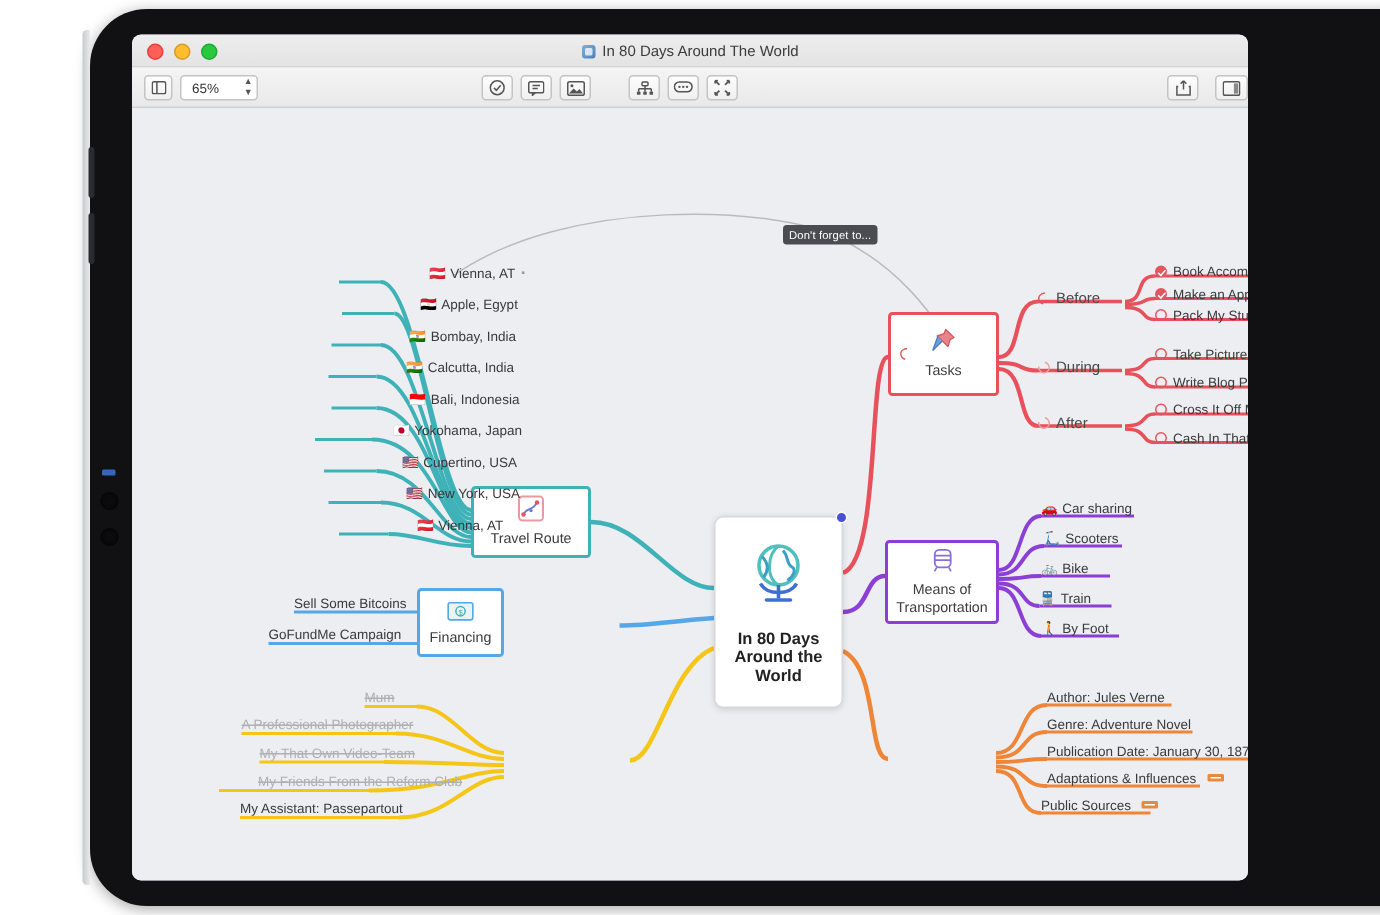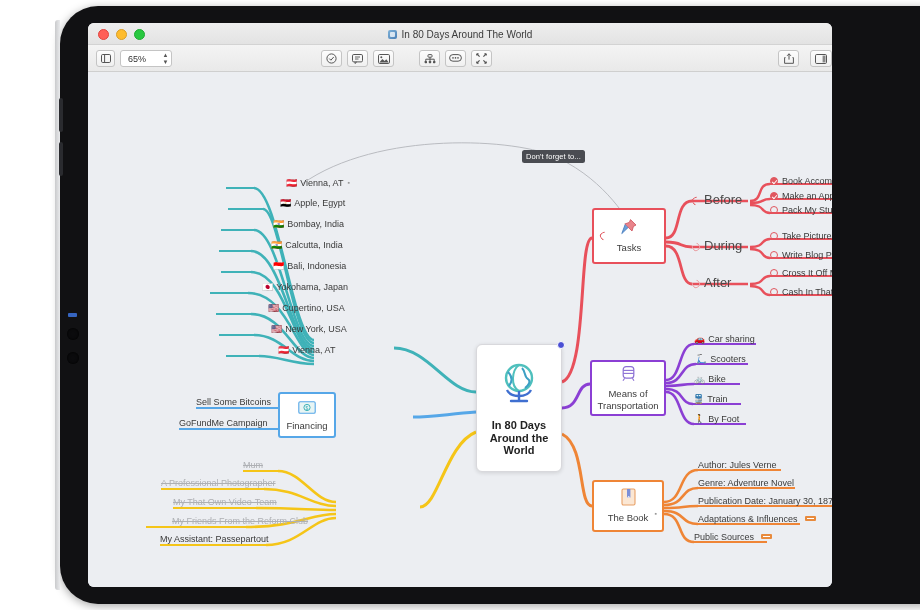--- a/index.html
+++ b/index.html
@@ -106,21 +106,21 @@
   .sel-dot{
     position:absolute; right:-4px; top:-4px; width:8px; height:8px;
     border-radius:50%; background:#4a4fd4; border:1.5px solid #fff;
   }
   
   .leaf{
     position:absolute; font-size:9px; color:#3a3a3a;
     white-space:nowrap; line-height:11px;
   }
   .leaf.struck{color:#aeb0b4; text-decoration:line-through;}
-  .leaf.sub{font-size:13px;color:#4a4a4a;}
+  .leaf.sub{font-size:10px;color:#4a4a4a;}
   .chk{
     display:inline-block;width:8px;height:8px;border-radius:50%;
     border:1.2px solid #e0575f; margin-right:4px; vertical-align:-1px;
     position:relative;
   }
   .chk.done{background:#e0575f;border-color:#e0575f;}
   .chk.done::after{
     content:"";position:absolute;left:2px;top:1.2px;width:2.2px;height:4px;
     border:solid #fff;border-width:0 1.2px 1.2px 0;transform:rotate(42deg);
   }
@@ -395,20 +395,32 @@
             <path d="M12 30 C16 38 32 38 36 30" fill="none" stroke="#3f6fd0" stroke-width="2.4"></path>
           </svg>
         </span>
         <span>In 80 Days</span>
         <span>Around the</span>
         <span>World</span>
       </div>
 
       <div id="callout">Don't forget to...</div>
 
+      <div class="node" style="left:226px;top:252px;width:80px;height:48px;border-color:#3fb2b8;">
+        <span class="emoji">
+          <svg width="18" height="18" viewBox="0 0 18 18">
+            <rect x="1" y="1" width="16" height="16" rx="2.4" fill="none" stroke="#e79aa0" stroke-width="1.3"></rect>
+            <path d="M4 13 C6 8 10 11 13 5" fill="none" stroke="#6c7ad6" stroke-width="1.2"></path>
+            <circle cx="4" cy="13" r="1.5" fill="#e0575f"></circle>
+              <circle cx="13" cy="5" r="1.5" fill="#e0575f"></circle>
+            <circle cx="9" cy="10.4" r="1.1" fill="#6c7ad6"></circle>
+          </svg>
+        </span>
+        <span>Travel Route</span>
+      </div>
 
       <div class="leaf" style="left:198px;top:105px;">
         <span class="em">🇦🇹</span><span>Vienna, AT</span><span class="tiny-mark">▪</span>
       </div>
       <div class="leaf" style="left:192px;top:126px;">
         <span class="em">🇪🇬</span><span>Apple, Egypt</span>
       </div>
       <div class="leaf" style="left:185px;top:147px;">
         <span class="em">🇮🇳</span><span>Bombay, India</span>
       </div>
@@ -517,31 +529,20 @@
       <div class="leaf" style="left:606px;top:302px;">
         <span class="em">🚲</span><span>Bike</span>
       </div>
       <div class="leaf" style="left:605px;top:322px;text-align:right;">
         <span class="em">🚆</span><span>Train</span>
       </div>
       <div class="leaf" style="left:606px;top:342px;text-align:center;">
         <span class="em">🚶</span><span>By Foot</span>
       </div>
 
-      <div class="node" style="left:504px;top:408px;width:72px;height:52px;border-color:#ef8536;">
-        <span class="emoji">
-          <svg width="15" height="18" viewBox="0 0 15 18">
-            <rect x="1" y="1" width="13" height="16" rx="1.4" fill="#fbe7d4" stroke="#e8a066" stroke-width="1.1"></rect>
-            <rect x="6" y="1" width="3.4" height="8.6" fill="#7b8fd8"></rect>
-            <path d="M6 9.6 L7.7 8 L9.4 9.6 Z" fill="#fff"></path>
-          </svg>
-        </span>
-        <span>The Book</span>
-        <span class="tiny-mark" style="position:absolute;right:5px;bottom:10px;">▪</span>
-      </div>
       <div class="leaf" style="left:610px;top:388px;">Author: Jules Verne</div>
       <div class="leaf" style="left:610px;top:406px;">Genre: Adventure Novel</div>
       <div class="leaf" style="left:610px;top:424px;">Publication Date: January 30, 1873</div>
       <div class="leaf" style="left:610px;top:442px;">
         <span>Adaptations &amp; Influences</span><span class="note-badge"></span>
       </div>
       <div class="leaf" style="left:606px;top:460px;">
         <span>Public Sources</span><span class="note-badge"></span>
       </div>
 

